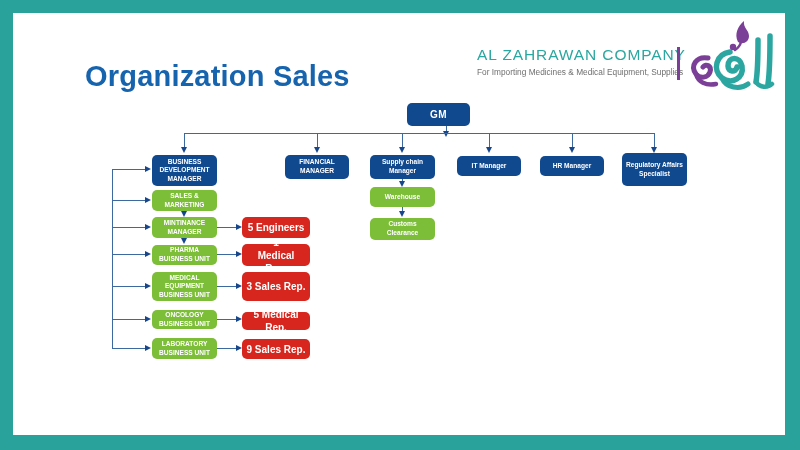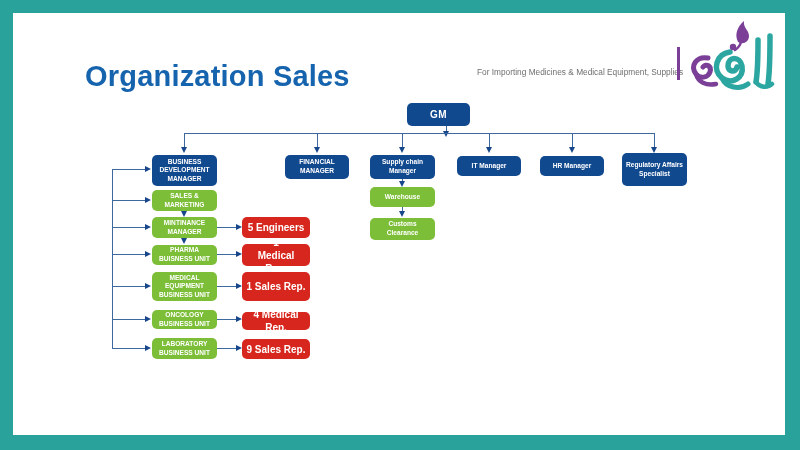--- a/index.html
+++ b/index.html
@@ -52,20 +52,21 @@
     border-top:3.5px solid transparent;border-bottom:3.5px solid transparent;
     border-left:6px solid #17478A;}
 </style>
 </head>
 <body>
 
 <div class="canvas">
 
   <div class="page-title">Organization Sales</div>
 
+  <div class="logo-company">AL ZAHRAWAN COMPANY</div>
   <div class="logo-tagline">For Importing Medicines &amp; Medical Equipment, Supplies</div>
   <div class="logo-sep"></div>
   <svg class="logo-mark" viewBox="0 0 94 82">
 
     <path d="M52 24 C48 16 52 8 58 3 C57 10 63 12 63 18 C63 24 57 27 52 24 Z" fill="#7B3F98"></path>
     <path d="M55 24 C54 28 52 30 49 32" stroke="#7B3F98" stroke-width="2.5" fill="none" stroke-linecap="round"></path>
 
     <path d="M22 40 C10 38 4 48 10 56 C14 61 22 60 24 54 C26 48 20 45 17 49" stroke="#7B3F98" stroke-width="5" fill="none" stroke-linecap="round"></path>
     <path d="M10 56 C12 64 20 68 30 66" stroke="#7B3F98" stroke-width="4.5" fill="none" stroke-linecap="round"></path>
 
@@ -140,20 +141,20 @@
 
   <div class="node green" style="left:139px;top:177px;width:65px;height:21px;">SALES &amp; MARKETING</div>
   <div class="node green" style="left:139px;top:204px;width:65px;height:21px;">MINTINANCE MANAGER</div>
   <div class="node green" style="left:139px;top:232px;width:65px;height:20px;">PHARMA BUISNESS UNIT</div>
   <div class="node green" style="left:139px;top:259px;width:65px;height:29px;">MEDICAL EQUIPMENT BUSINESS UNIT</div>
   <div class="node green" style="left:139px;top:297px;width:65px;height:19px;">ONCOLOGY BUSINESS UNIT</div>
   <div class="node green" style="left:139px;top:325px;width:65px;height:21px;">LABORATORY BUSINESS UNIT</div>
 
   <div class="node red" style="left:229px;top:204px;width:68px;height:21px;">5 Engineers</div>
   <div class="node red narrow" style="left:229px;top:231px;width:68px;height:22px;">1 Medical Rep.</div>
-  <div class="node red" style="left:229px;top:259px;width:68px;height:29px;">1 Sales Rep.</div>
-  <div class="node red" style="left:229px;top:299px;width:68px;height:18px;">4 Medical Rep.</div>
+  <div class="node red" style="left:229px;top:259px;width:68px;height:29px;">3 Sales Rep.</div>
+  <div class="node red" style="left:229px;top:299px;width:68px;height:18px;">5 Medical Rep.</div>
   <div class="node red" style="left:229px;top:326px;width:68px;height:20px;">9 Sales Rep.</div>
 
   <div class="node green" style="left:357px;top:174px;width:65px;height:20px;">Warehouse</div>
   <div class="node green" style="left:357px;top:205px;width:65px;height:22px;">Customs Clearance</div>
 
 </div>
 
 </body></html>

